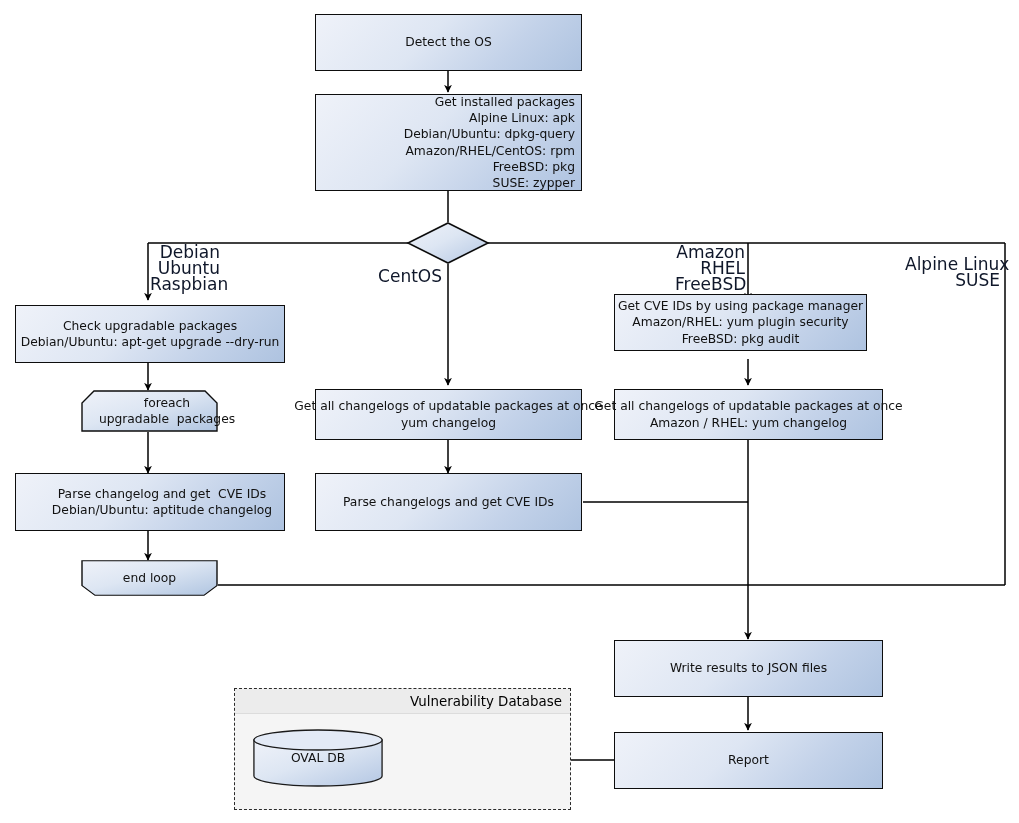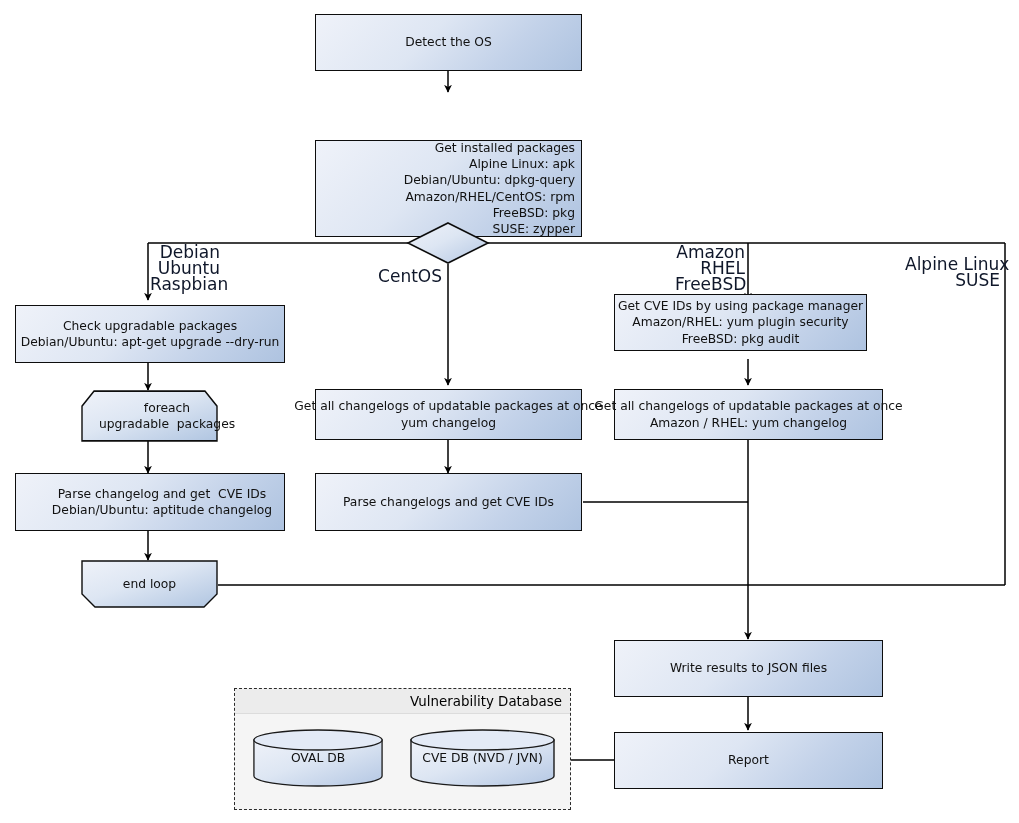--- a/index.html
+++ b/index.html
@@ -39,21 +39,20 @@
     white-space: pre;
   }
   .proc {
     border: 1.3px solid #0d0d0d;
     background: linear-gradient(135deg, #eff2f9 0%, #dee6f3 42%, #c3d2e9 72%, #aec3e0 100%);
   }
   .proc-right {
     justify-content: flex-end;
     text-align: right;
     padding-right: 6px;
-    margin-top: 46px;
   }
   .shape-svg {
     position: absolute;
     left: 0;
     top: 0;
     width: 100%;
     height: 100%;
     overflow: visible;
   }
   .node-label {
@@ -190,41 +189,41 @@
 RHEL
 FreeBSD</div>
   <div class="edge-label" style="left:905px; top:256px; width:95px;">Alpine Linux
 SUSE</div>
 
   <div class="node proc" style="left:15px; top:305px; width:270px; height:58px;">
     <span class="node-label">Check upgradable packages
 Debian/Ubuntu: apt-get upgrade --dry-run</span>
   </div>
 
-  <div class="node" style="left:81px; top:390px; width:137px; height:52px;padding-left:35px;">
+  <div class="node" style="left:81px; top:390px; width:137px; height:42px;padding-left:35px;">
     <svg class="shape-svg" viewBox="0 0 137 42" preserveAspectRatio="none">
       <defs>
         <linearGradient id="lgrad" x1="0" y1="0" x2="1" y2="1">
           <stop offset="0%" stop-color="#eff2f9"></stop>
           <stop offset="45%" stop-color="#dde6f3"></stop>
           <stop offset="100%" stop-color="#b0c5e1"></stop>
         </linearGradient>
       </defs>
       <polygon points="13,1 124,1 136,13 136,41 1,41 1,13" fill="url(#lgrad)" stroke="#0d0d0d" stroke-width="1.4"></polygon>
     </svg>
     <span class="node-label">foreach
 upgradable  packages</span>
   </div>
 
   <div class="node proc" style="left:15px; top:473px; width:270px; height:58px;padding-left:24px;">
     <span class="node-label">Parse changelog and get  CVE IDs
 Debian/Ubuntu: aptitude changelog</span>
   </div>
 
-  <div class="node" style="left:81px; top:560px; width:137px; height:48px;">
+  <div class="node" style="left:81px; top:560px; width:137px; height:36px;">
     <svg class="shape-svg" viewBox="0 0 137 48" preserveAspectRatio="none">
       <polygon points="1,1 136,1 136,34 123,47 14,47 1,34" fill="url(#lgrad)" stroke="#0d0d0d" stroke-width="1.4"></polygon>
     </svg>
     <span class="node-label">end loop</span>
   </div>
 
   <div class="node proc" style="left:315px; top:389px; width:267px; height:51px;">
     <span class="node-label">Get all changelogs of updatable packages at once
 yum changelog</span>
   </div>
@@ -263,22 +262,15 @@
             <stop offset="45%" stop-color="#dde6f3"></stop>
             <stop offset="100%" stop-color="#b4c7e3"></stop>
           </linearGradient>
         </defs>
         <path d="M1,11 L1,47 A69,10 0 0,0 139,47 L139,11 Z" fill="url(#cgrad)" stroke="#1a1a1a" stroke-width="1.4"></path>
         <ellipse cx="70" cy="11" rx="69" ry="10" fill="#e3eaf6" stroke="#1a1a1a" stroke-width="1.4"></ellipse>
       </svg>
       <span class="cyl-label">OVAL DB</span>
     </div>
 
-    <div class="cyl" style="left:175px; top:40px; width:145px; height:58px;">
-      <svg class="shape-svg" viewBox="0 0 145 58" preserveAspectRatio="none">
-        <path d="M1,11 L1,47 A71.5,10 0 0,0 144,47 L144,11 Z" fill="url(#cgrad)" stroke="#1a1a1a" stroke-width="1.4"></path>
-        <ellipse cx="72.5" cy="11" rx="71.5" ry="10" fill="#e3eaf6" stroke="#1a1a1a" stroke-width="1.4"></ellipse>
-      </svg>
-      <span class="cyl-label">CVE DB (NVD / JVN)</span>
-    </div>
   </div>
 
 </div>
 
 </body></html>

